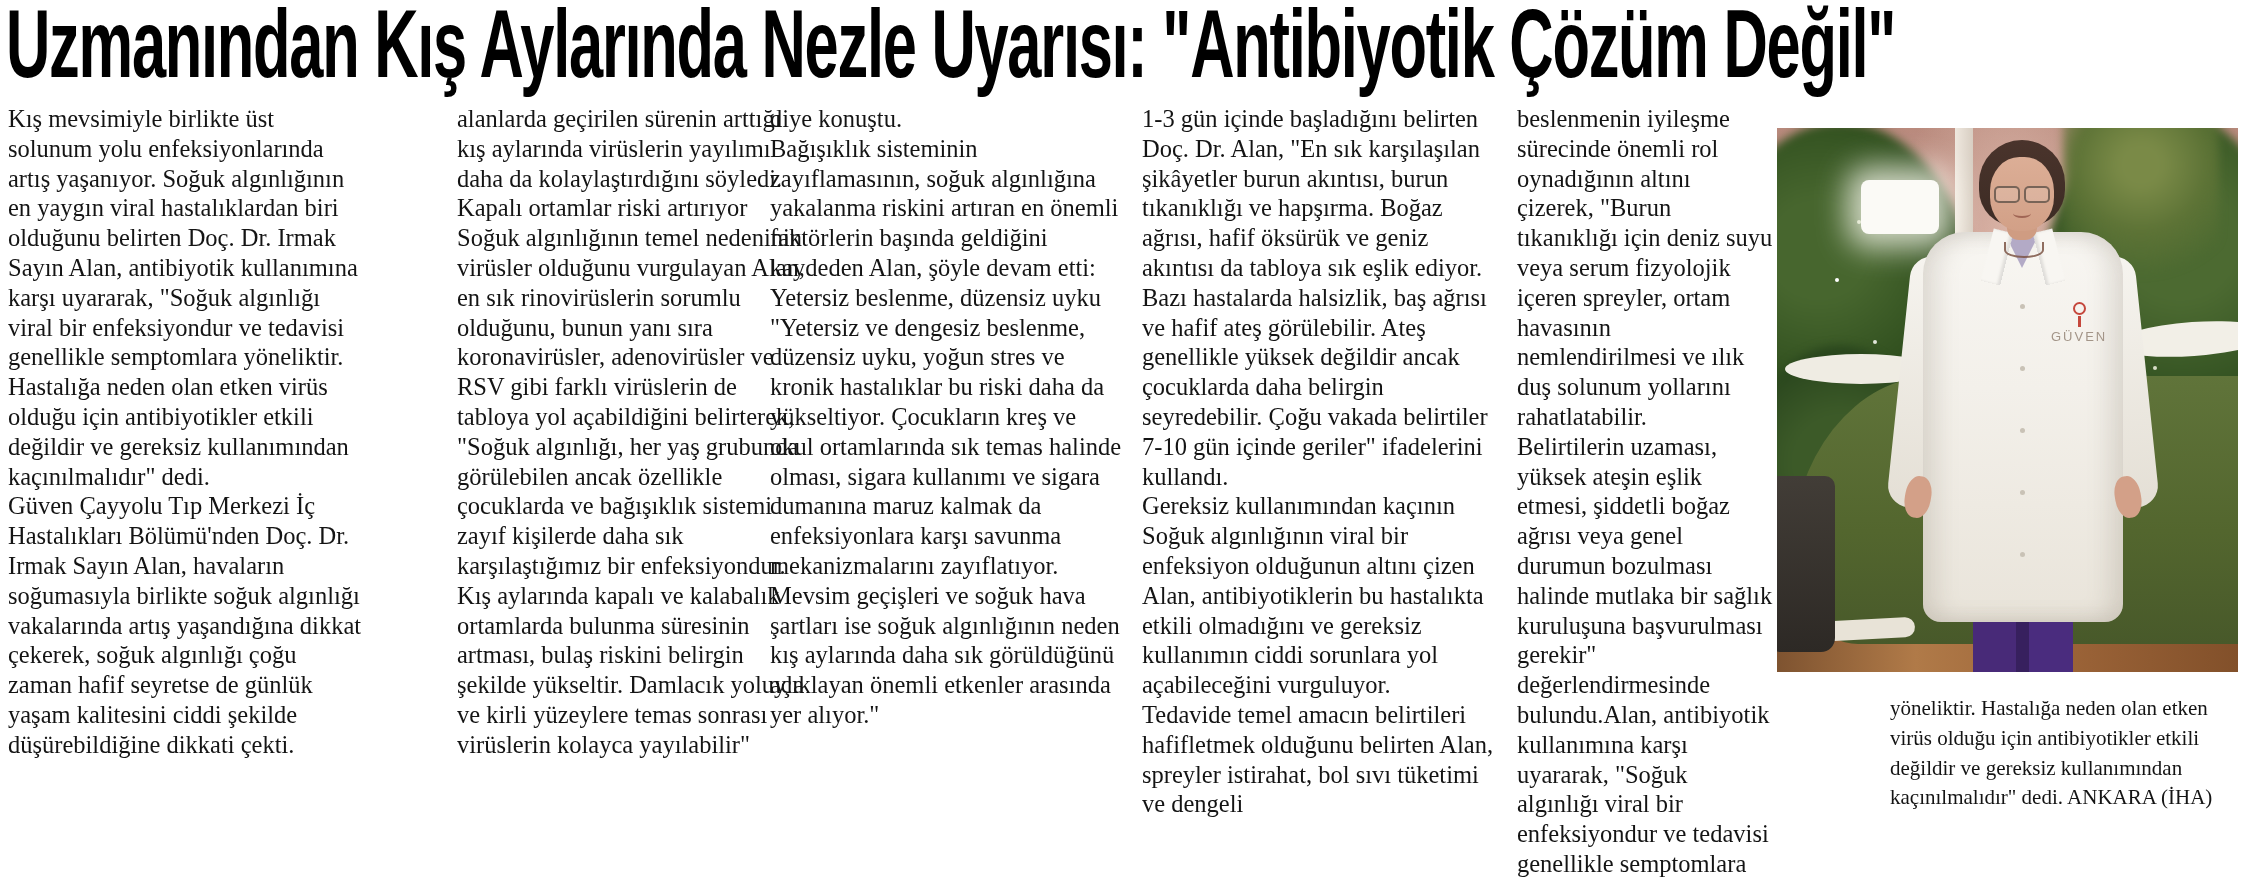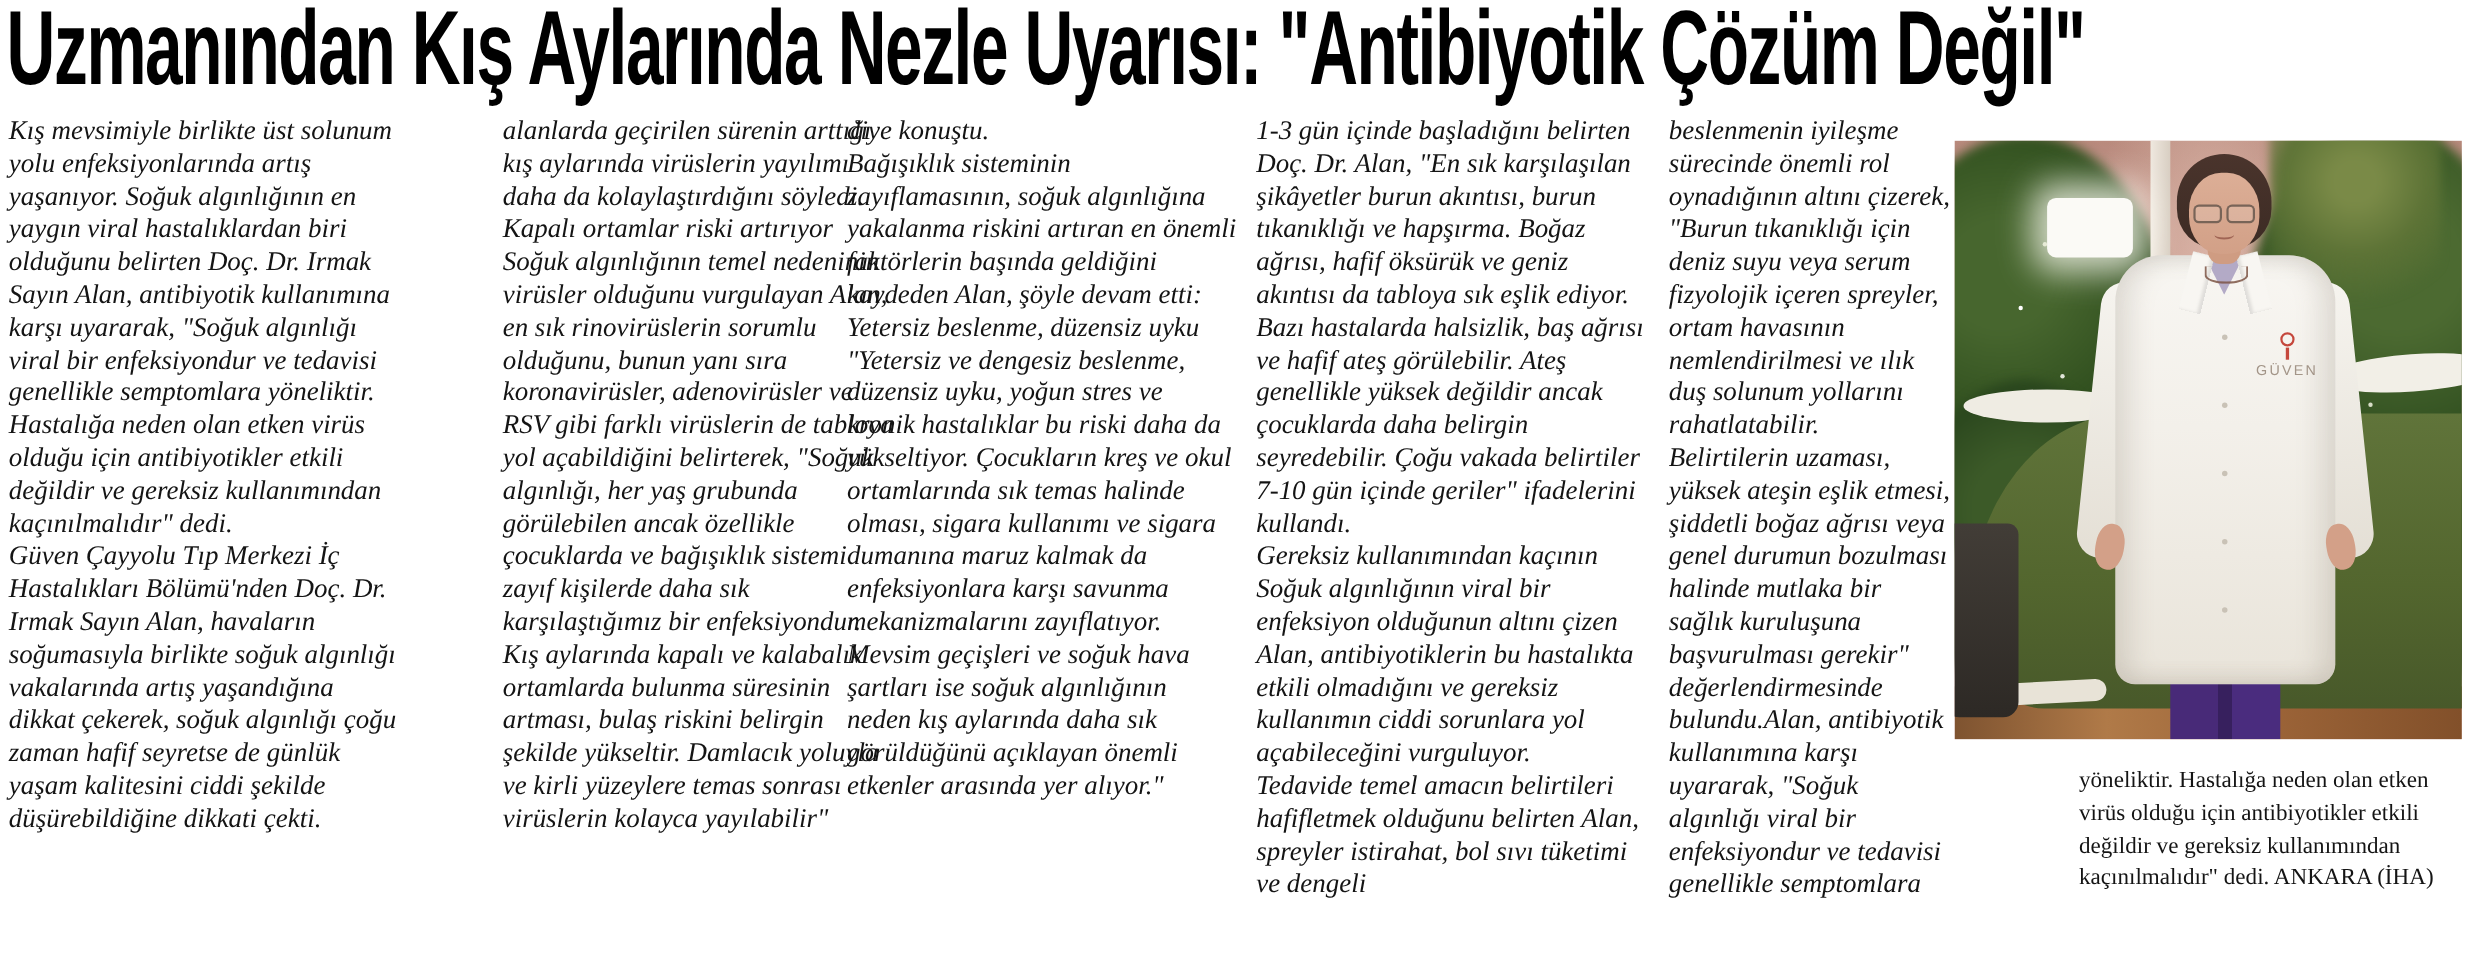--- a/index.html
+++ b/index.html
@@ -7,21 +7,21 @@
 
   
   .headline{
     position:absolute;left:6px;top:-6px;margin:0;
     font-family:"Liberation Sans", sans-serif;font-weight:700;
     font-size:96px;line-height:1.05;letter-spacing:-2px;color:#000;
     white-space:nowrap;transform:scaleX(0.64);transform-origin:left top;
   }
 
   
-  .col{position:absolute;top:104px;font-size:24.5px;line-height:29.8px;text-align:left;font-style:italic;}
+  .col{position:absolute;top:104px;font-size:24.5px;line-height:29.8px;text-align:left;}
   .col p{margin:0;}
   .col-1{left:8px;width:356px;}
   .col-2{left:412px;width:356px;margin-left:45px;}
   .col-3{left:770px;width:354px;}
   .col-4{left:1142px;width:356px;}
   .col-5{left:1517px;width:256px;}
 
   
   .continuation{position:absolute;left:1890px;top:694px;width:352px;font-size:21px;line-height:29.8px;}
 

